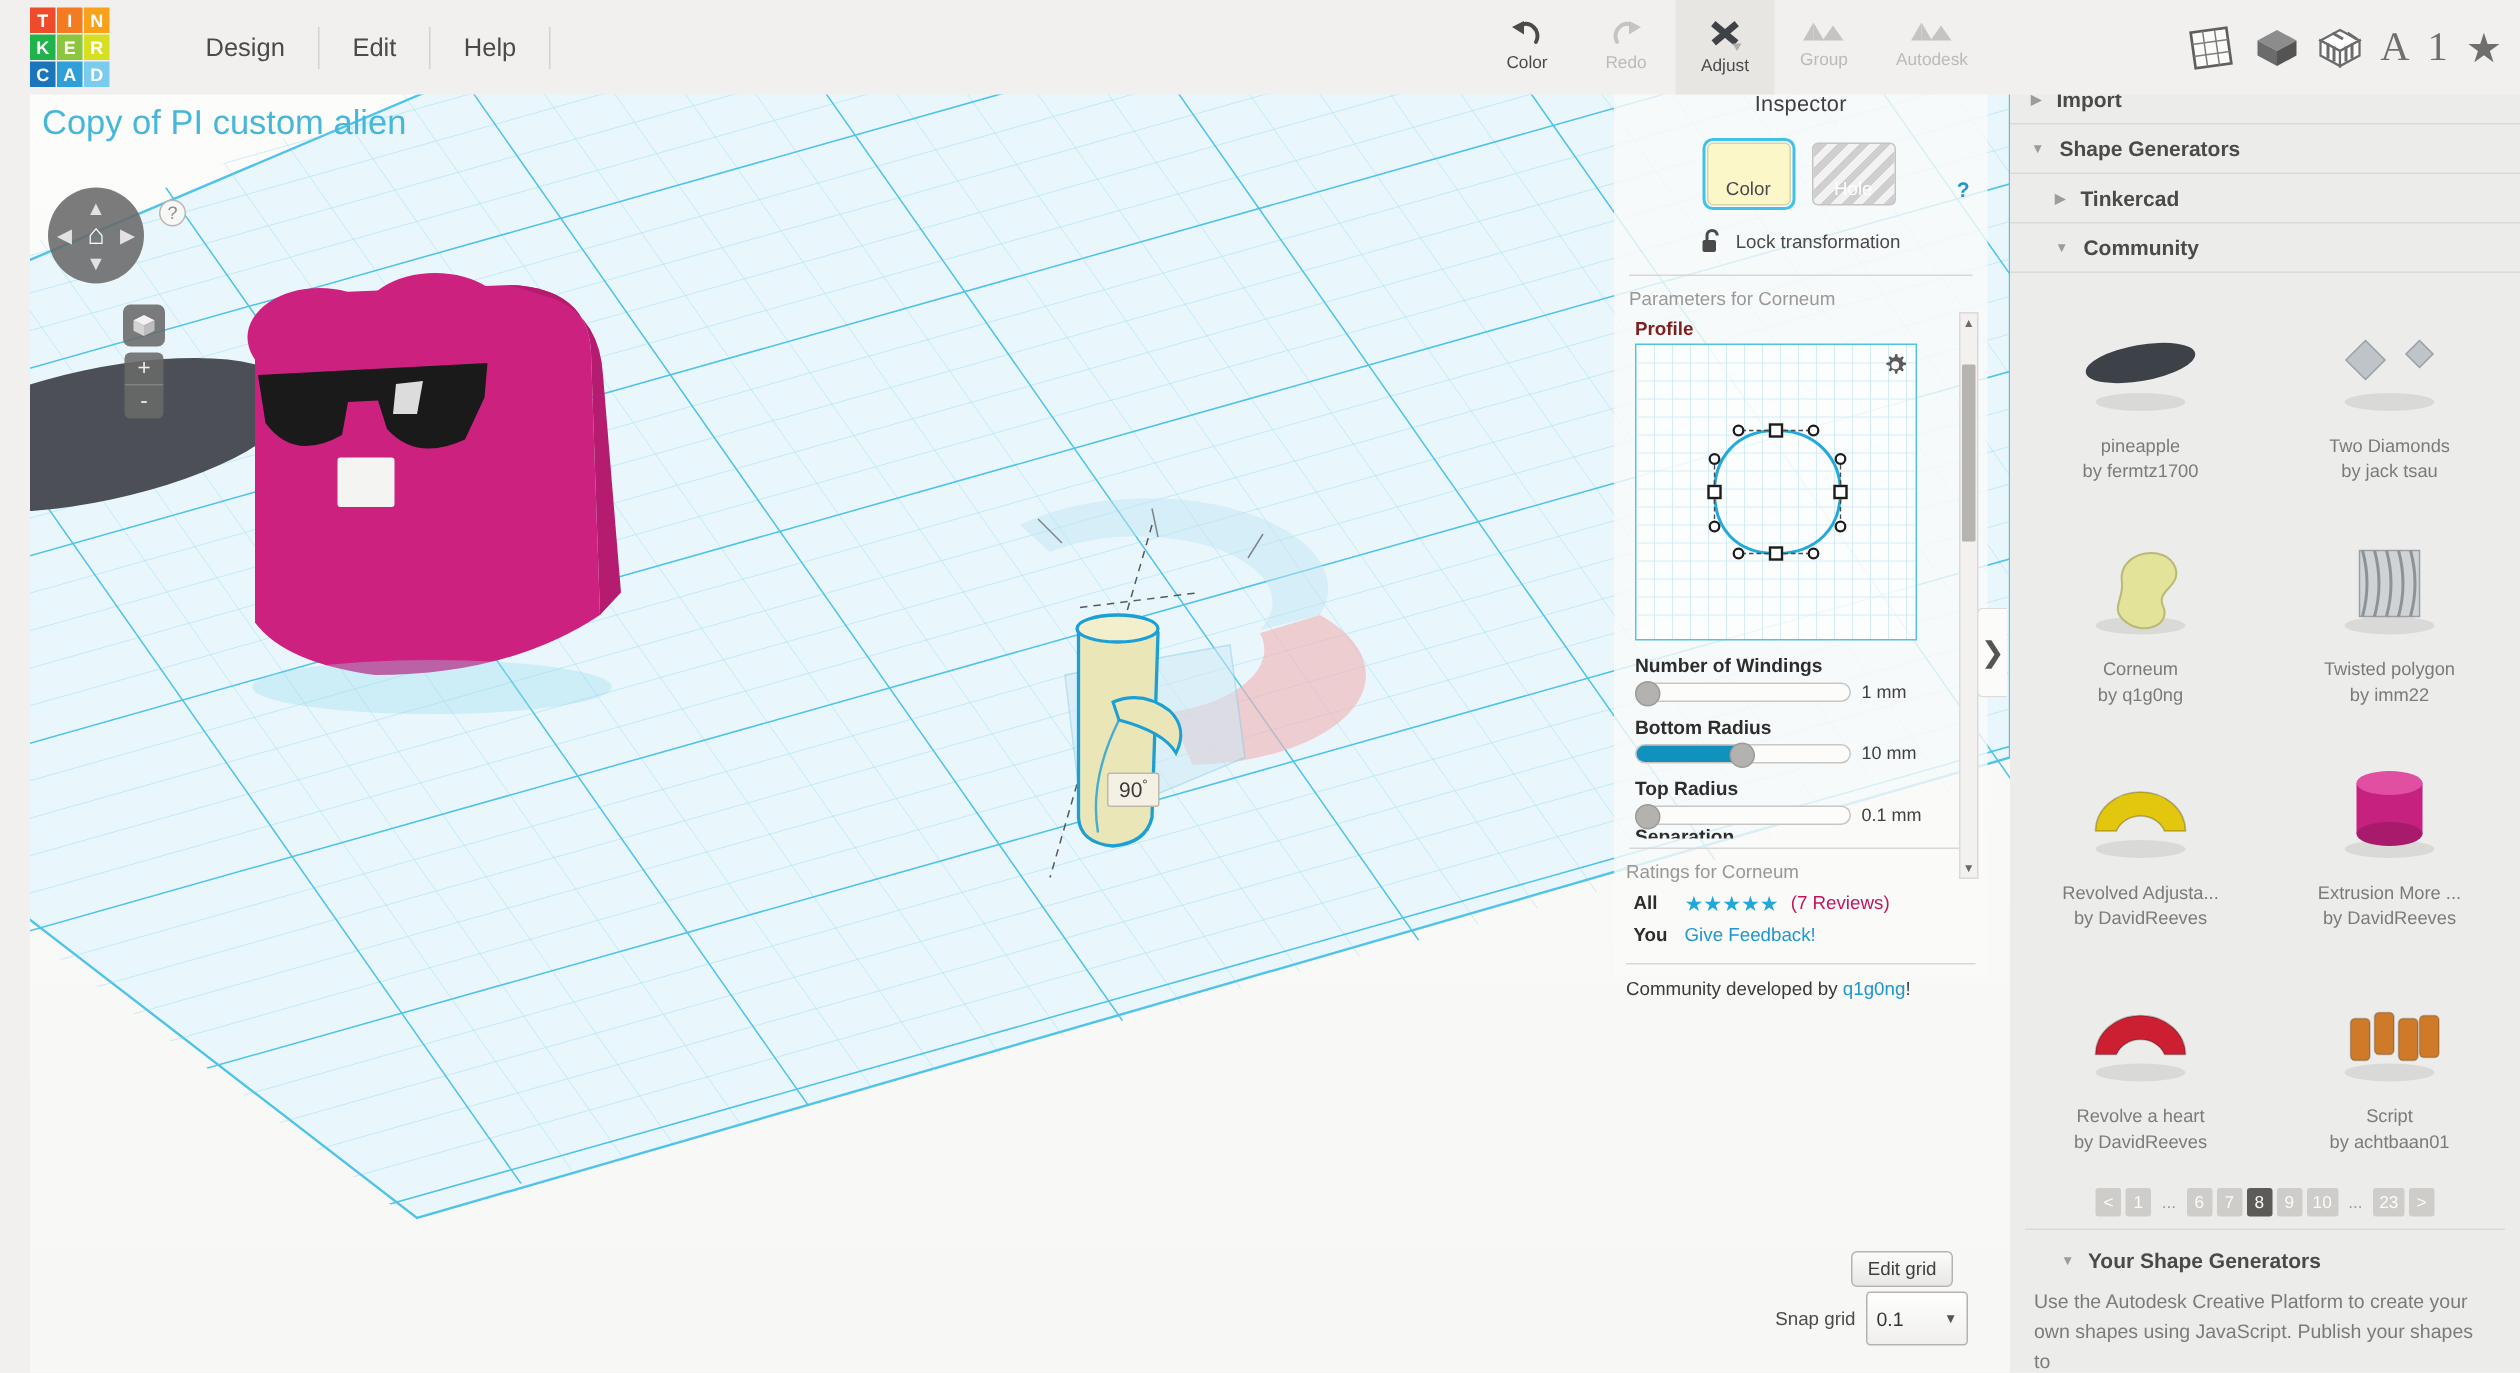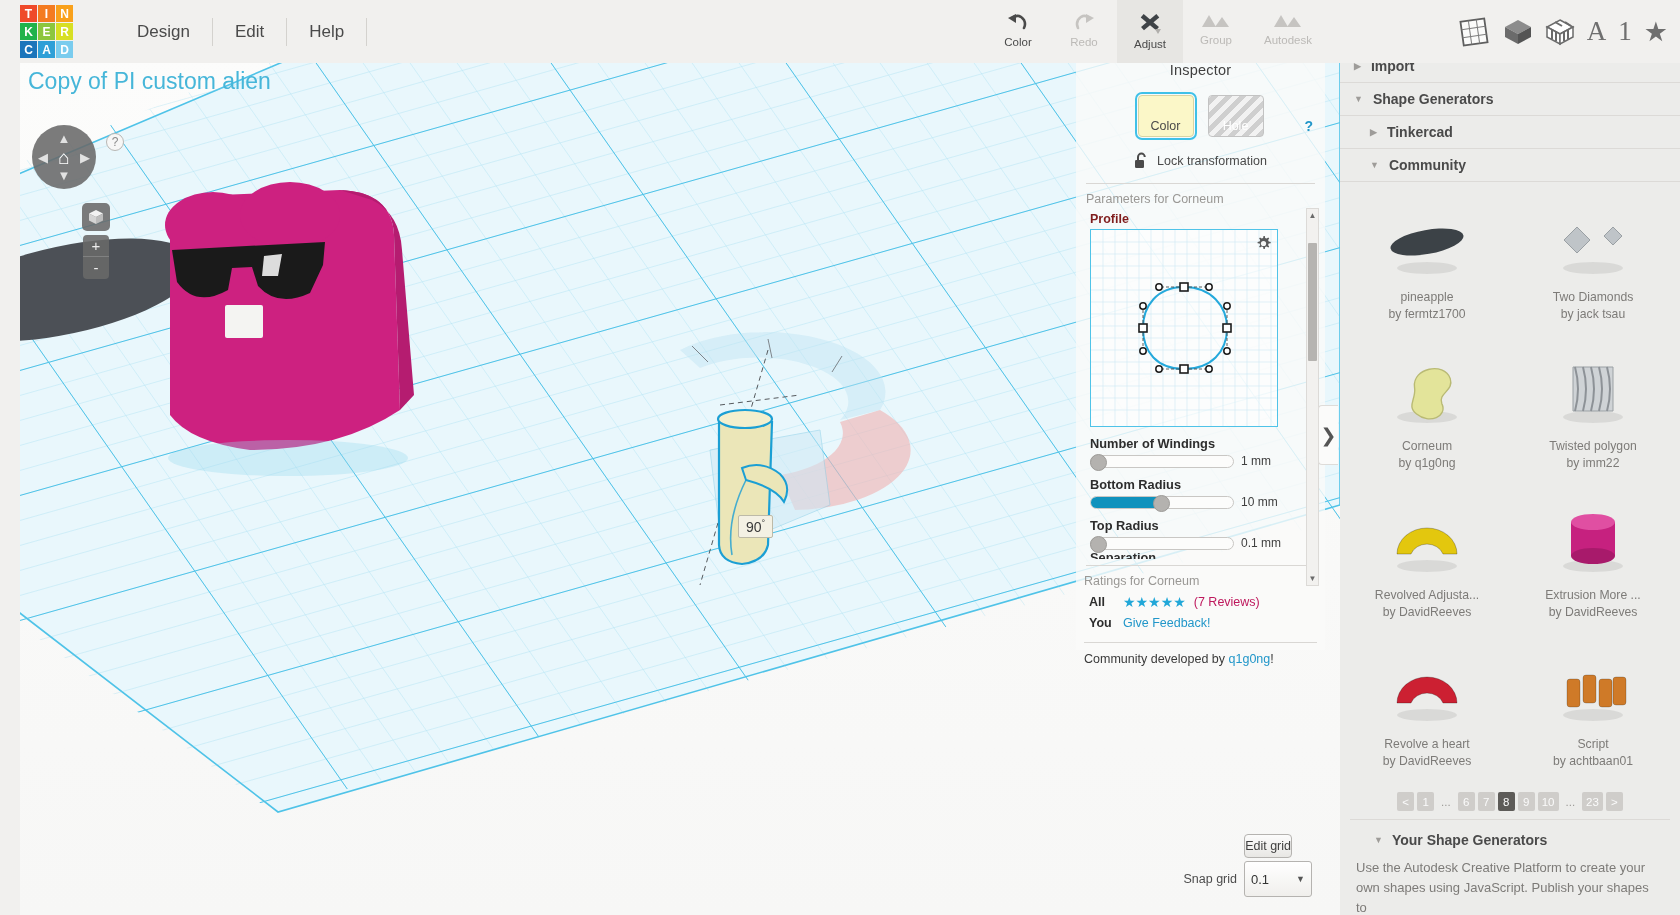--- a/index.html
+++ b/index.html
@@ -106,24 +106,24 @@
 
   .angle-badge {
     position: absolute; left: 718px; top: 465px;
     background: #f4f1e4; border: 1px solid #bdbaa8;
     padding: 2px 7px; font-size: 14px; color: #3a3a3a;
     border-radius: 2px; z-index: 14;
   }
   .angle-badge sup { font-size: 9px; }
 
   .editgrid {
-    position: absolute; right: 48px; bottom: 57px;
+    position: absolute; right: 38px; bottom: 57px;
     background: linear-gradient(#fcfcfc,#e8e7e4);
     border: 1px solid #b5b3b0; border-radius: 4px;
-    font-size: 12.5px; color: #3f3f3f; padding: 4px 0; z-index: 14;
+    font-size: 12.5px; color: #3f3f3f; padding: 4px 10px; z-index: 14;
   }
   .snaprow {
     position: absolute; right: 28px; bottom: 18px;
     display: flex; align-items: center; gap: 7px; z-index: 14;
   }
   .snaplabel { font-size: 12.5px; color: #4c4c4c; }
   .snapsel {
     width: 68px; height: 36px; border: 1px solid #b5b3b0; border-radius: 3px;
     background: linear-gradient(#fff,#f0efec);
     display: flex; align-items: center; justify-content: space-between;

